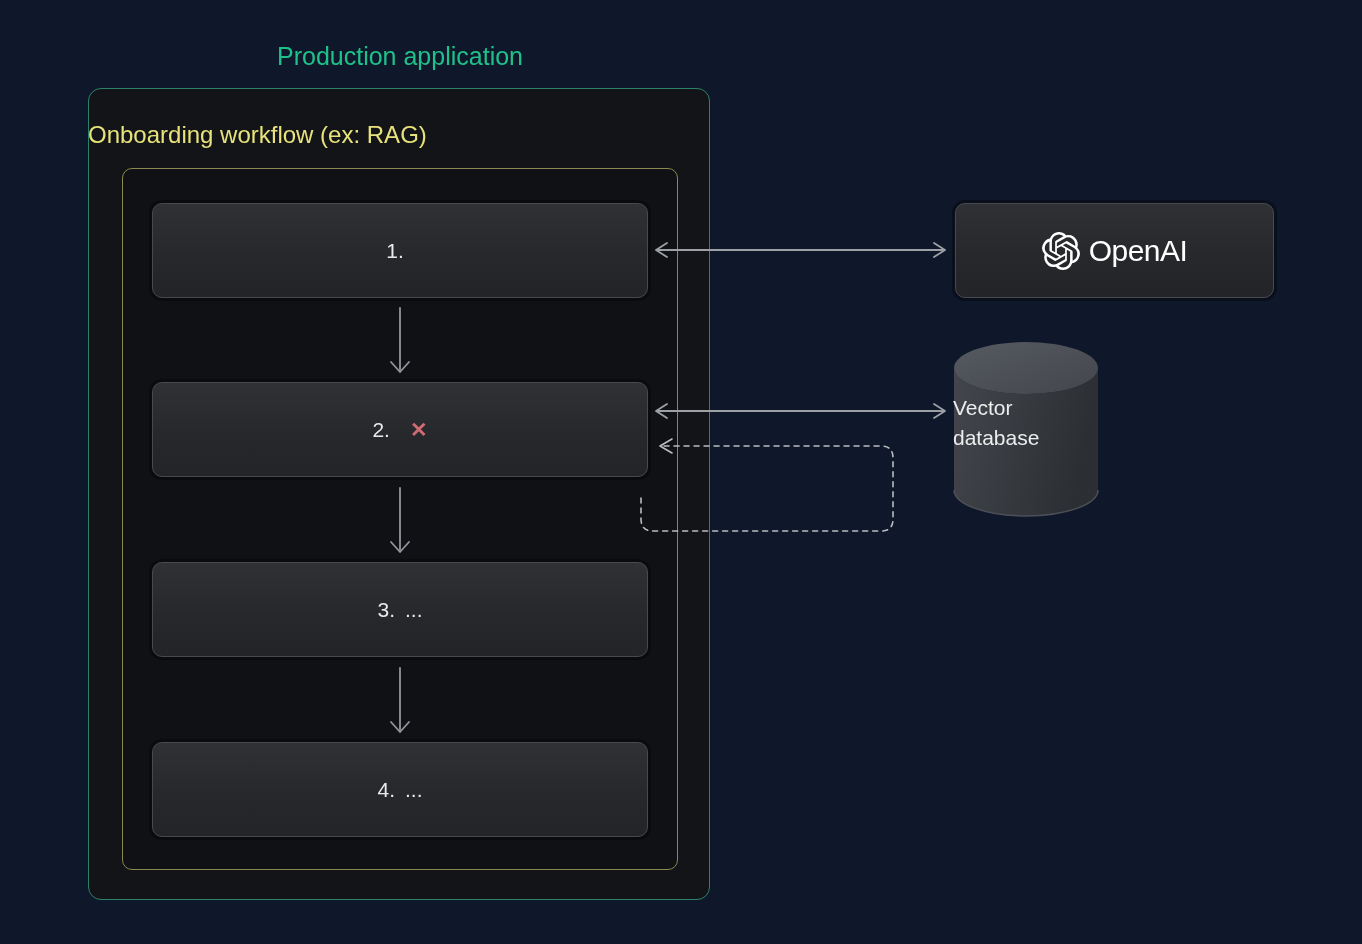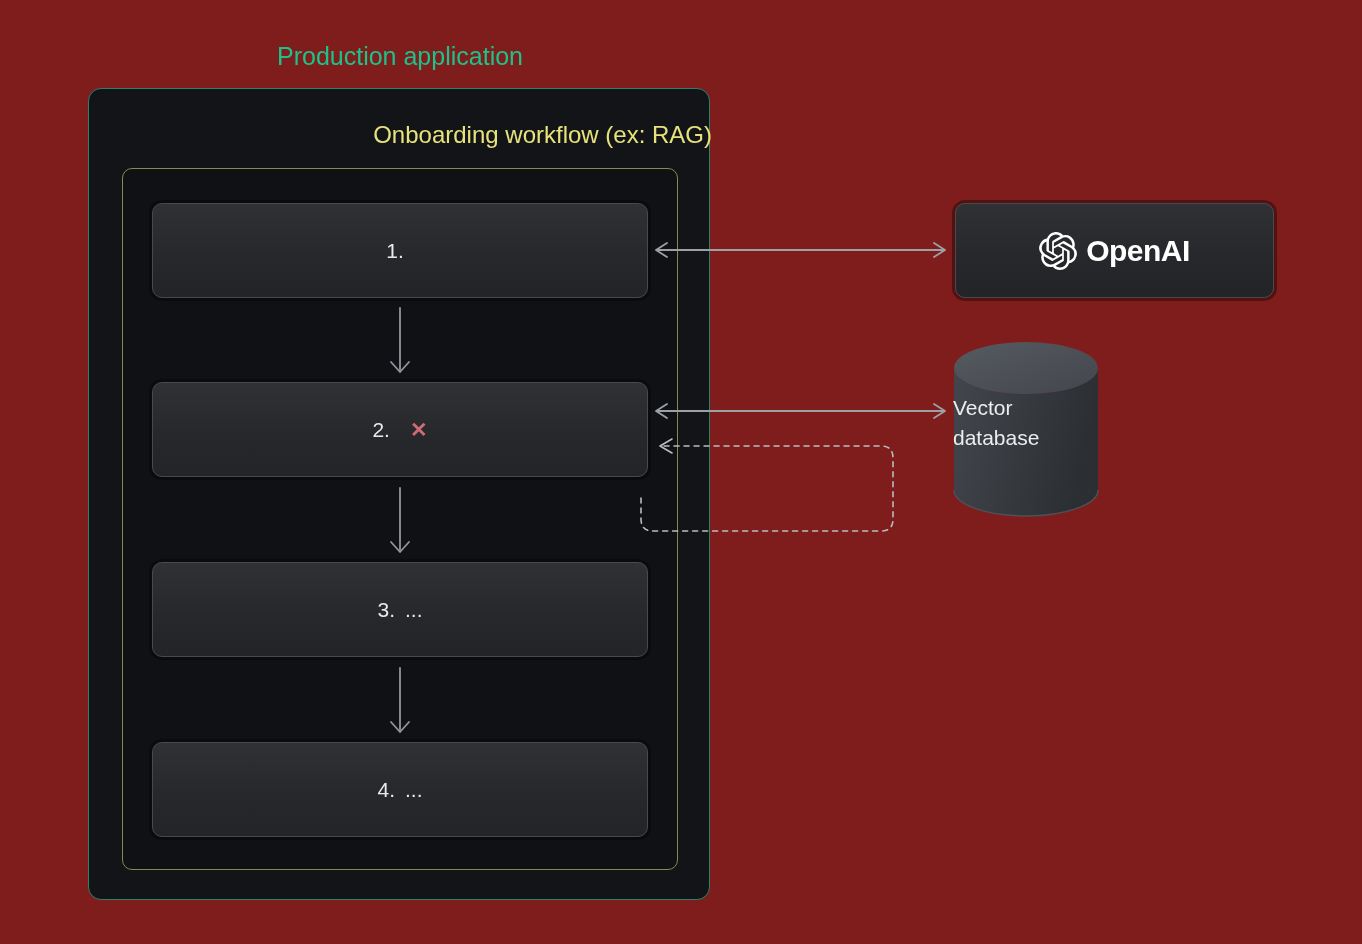--- a/index.html
+++ b/index.html
@@ -5,21 +5,21 @@
   html, body {
     margin: 0;
     padding: 0;
     background: #0a0a0b;
     font-family: "Liberation Sans", sans-serif;
   }
   .canvas {
     position: relative;
     width: 1362px;
     height: 944px;
-    background: #7f1d1d;
+    background: #0f172a;
     overflow: hidden;
   }
 
   
   .prod-title {
     position: absolute;
     left: 88px; top: 42px; width: 624px;
     text-align: center;
     font-size: 25px;
     color: #1fc18a;
@@ -28,21 +28,21 @@
     position: absolute;
     left: 88px; top: 88px; width: 622px; height: 812px;
     border: 1.5px solid #2e8169;
     border-radius: 13px;
     background: #121417;
     box-sizing: border-box;
   }
   .wf-title {
     position: absolute;
     left: 88px; top: 121px; width: 624px;
-    text-align: right;
+    text-align: left;
     font-size: 24px;
     color: #e7e27b;
   }
   .wf-box {
     position: absolute;
     left: 122px; top: 168px; width: 556px; height: 702px;
     border: 1px solid #8b8851;
     border-radius: 10px;
     background: #0f1114;
     box-sizing: border-box;
@@ -75,21 +75,21 @@
   #step-3 { top: 562px; }
   #step-4 { top: 742px; }
 
   .openai-box {
     left: 955px; top: 203px; width: 319px; height: 95px;
     gap: 9px;
   }
   .openai-box .wordmark {
     color: #ffffff;
     font-size: 30px;
-    font-weight: 700;
+    font-weight: 400;
     letter-spacing: -0.5px;
   }
   .openai-logo-svg { width: 38px; height: 38px; display: block; }
 
   
   .cylinder {
     position: absolute;
     left: 953px; top: 341px; width: 146px; height: 176px;
   }
   .cylinder svg { position: absolute; inset: 0; }

